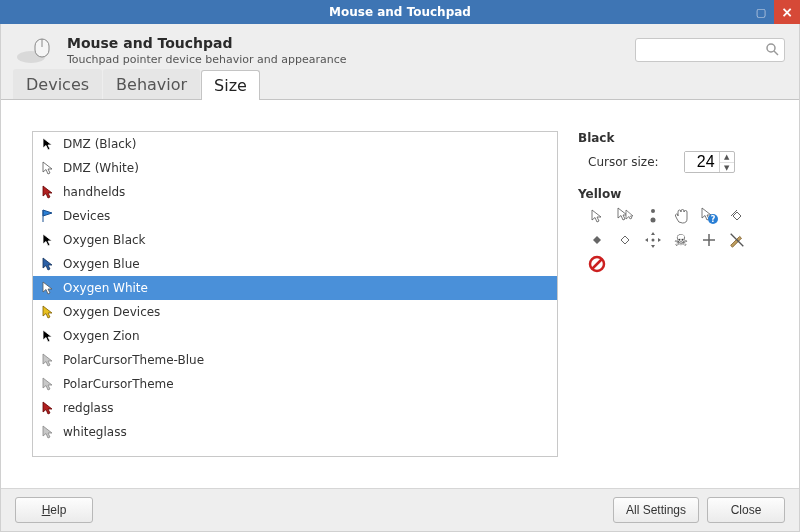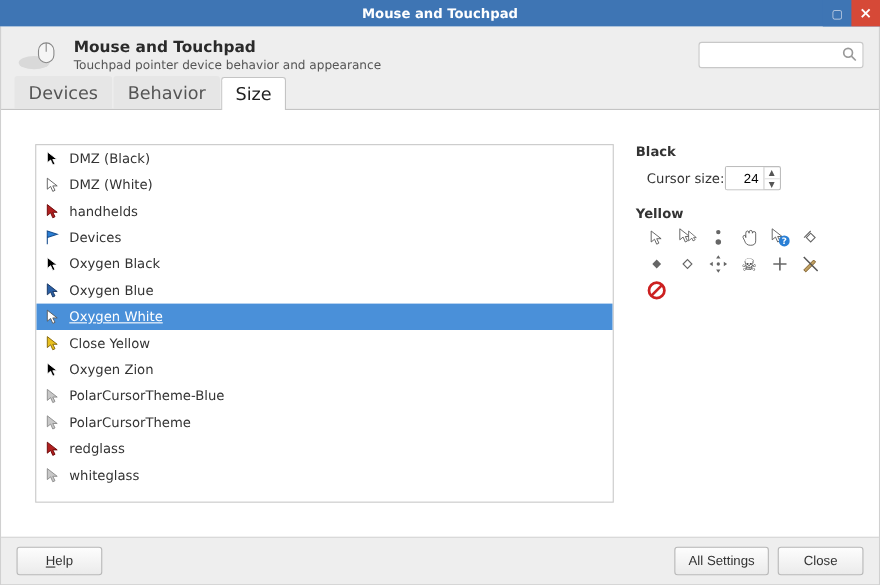--- a/index.html
+++ b/index.html
@@ -30,28 +30,28 @@
   .tabbar { display: flex; align-items: flex-end; padding: 0 12px; height: 26px; border-bottom: 1px solid #c4c4c4; }
   .tab { padding: 5px 12px; font-size: 16px; color: #555; border: 1px solid transparent; border-bottom: none; border-radius: 3px 3px 0 0; margin-right: 1px; cursor: default; }
   .tab.active { background: #fff; border-color: #c4c4c4; color: #222; position: relative; top: 1px; }
   .tab:not(.active) { background: #e6e6e6; }
 
   
   .panel { background: #fff; flex: 1; padding: 31px; display: flex; gap: 20px; overflow: hidden; }
 
   .list-pane { flex: 1; border: 1px solid #c8c8c8; background: #fff; overflow-y: auto; }
   .theme-row { display: flex; align-items: center; gap: 8px; padding: 4px 8px; height: 24px; font-size: 12px; color: #333; }
-  .theme-row.selected { background: #4a90d9; color: #fff; text-decoration: underline; }
+  .theme-row.selected { background: #4a90d9; color: #fff; }
   .theme-row .cursor-swatch { width: 14px; height: 14px; display: inline-flex; align-items: center; justify-content: center; }
 
   .side-pane { width: 190px; font-size: 12px; }
   .side-pane .sect-title { font-weight: bold; margin-bottom: 6px; color: #333; }
-  .side-row { display: flex; align-items: center; gap: 0; margin: 6px 0 14px 10px; }
+  .side-row { display: flex; align-items: center; gap: 25px; margin: 6px 0 14px 10px; }
   .spin { display: flex; align-items: stretch; border: 1px solid #bdbdbd; border-radius: 2px; background: #fff; height: 22px; }
-  .spin input { width: 34px; border: none; text-align: right; padding: 0 4px; font-size: 12px; outline: none; }
+  .spin input { width: 34px; border: none; text-align: right; padding: 0 4px; font-size: 16px; outline: none; }
   .spin .arrows { display: flex; flex-direction: column; border-left: 1px solid #d0d0d0; }
   .spin .arrow { width: 14px; height: 11px; font-size: 7px; line-height: 11px; text-align: center; color: #555; cursor: default; }
   .spin .arrow:first-child { border-bottom: 1px solid #e0e0e0; }
 
   .preview-grid { display: flex; flex-wrap: wrap; gap: 6px 10px; margin: 6px 0 0 10px; width: 170px; align-items: center; }
   .pv { width: 18px; height: 18px; display: inline-flex; align-items: center; justify-content: center; font-size: 15px; color: #444; }
 
   
   .footer { display: flex; align-items: center; padding: 8px 14px; gap: 8px; border-top: 1px solid #d6d6d6; background: #eeeeee; }
   .footer .fspacer { flex: 1; }
@@ -162,21 +162,21 @@
             </svg>
           </span>
           <span>Oxygen White</span>
         </div>
         <div class="theme-row">
           <span class="cursor-swatch">
             <svg class="cur" width="14" height="14" viewBox="0 0 14 14">
               <path d="M2 1 L2 11 L5 8.5 L7 13 L9 12 L7 8 L11 8 Z" fill="#e8c020" stroke="#806000" stroke-width="0.8"></path>
             </svg>
           </span>
-          <span>Close Yellow</span>
+          <span>Oxygen Devices</span>
         </div>
         <div class="theme-row">
           <span class="cursor-swatch">
             <svg class="cur" width="14" height="14" viewBox="0 0 14 14">
               <path d="M2 1 L2 11 L5 8.5 L7 13 L9 12 L7 8 L11 8 Z" fill="#000" stroke="#fff" stroke-width="0.8"></path>
             </svg>
           </span>
           <span>Oxygen Zion</span>
         </div>
         <div class="theme-row">

